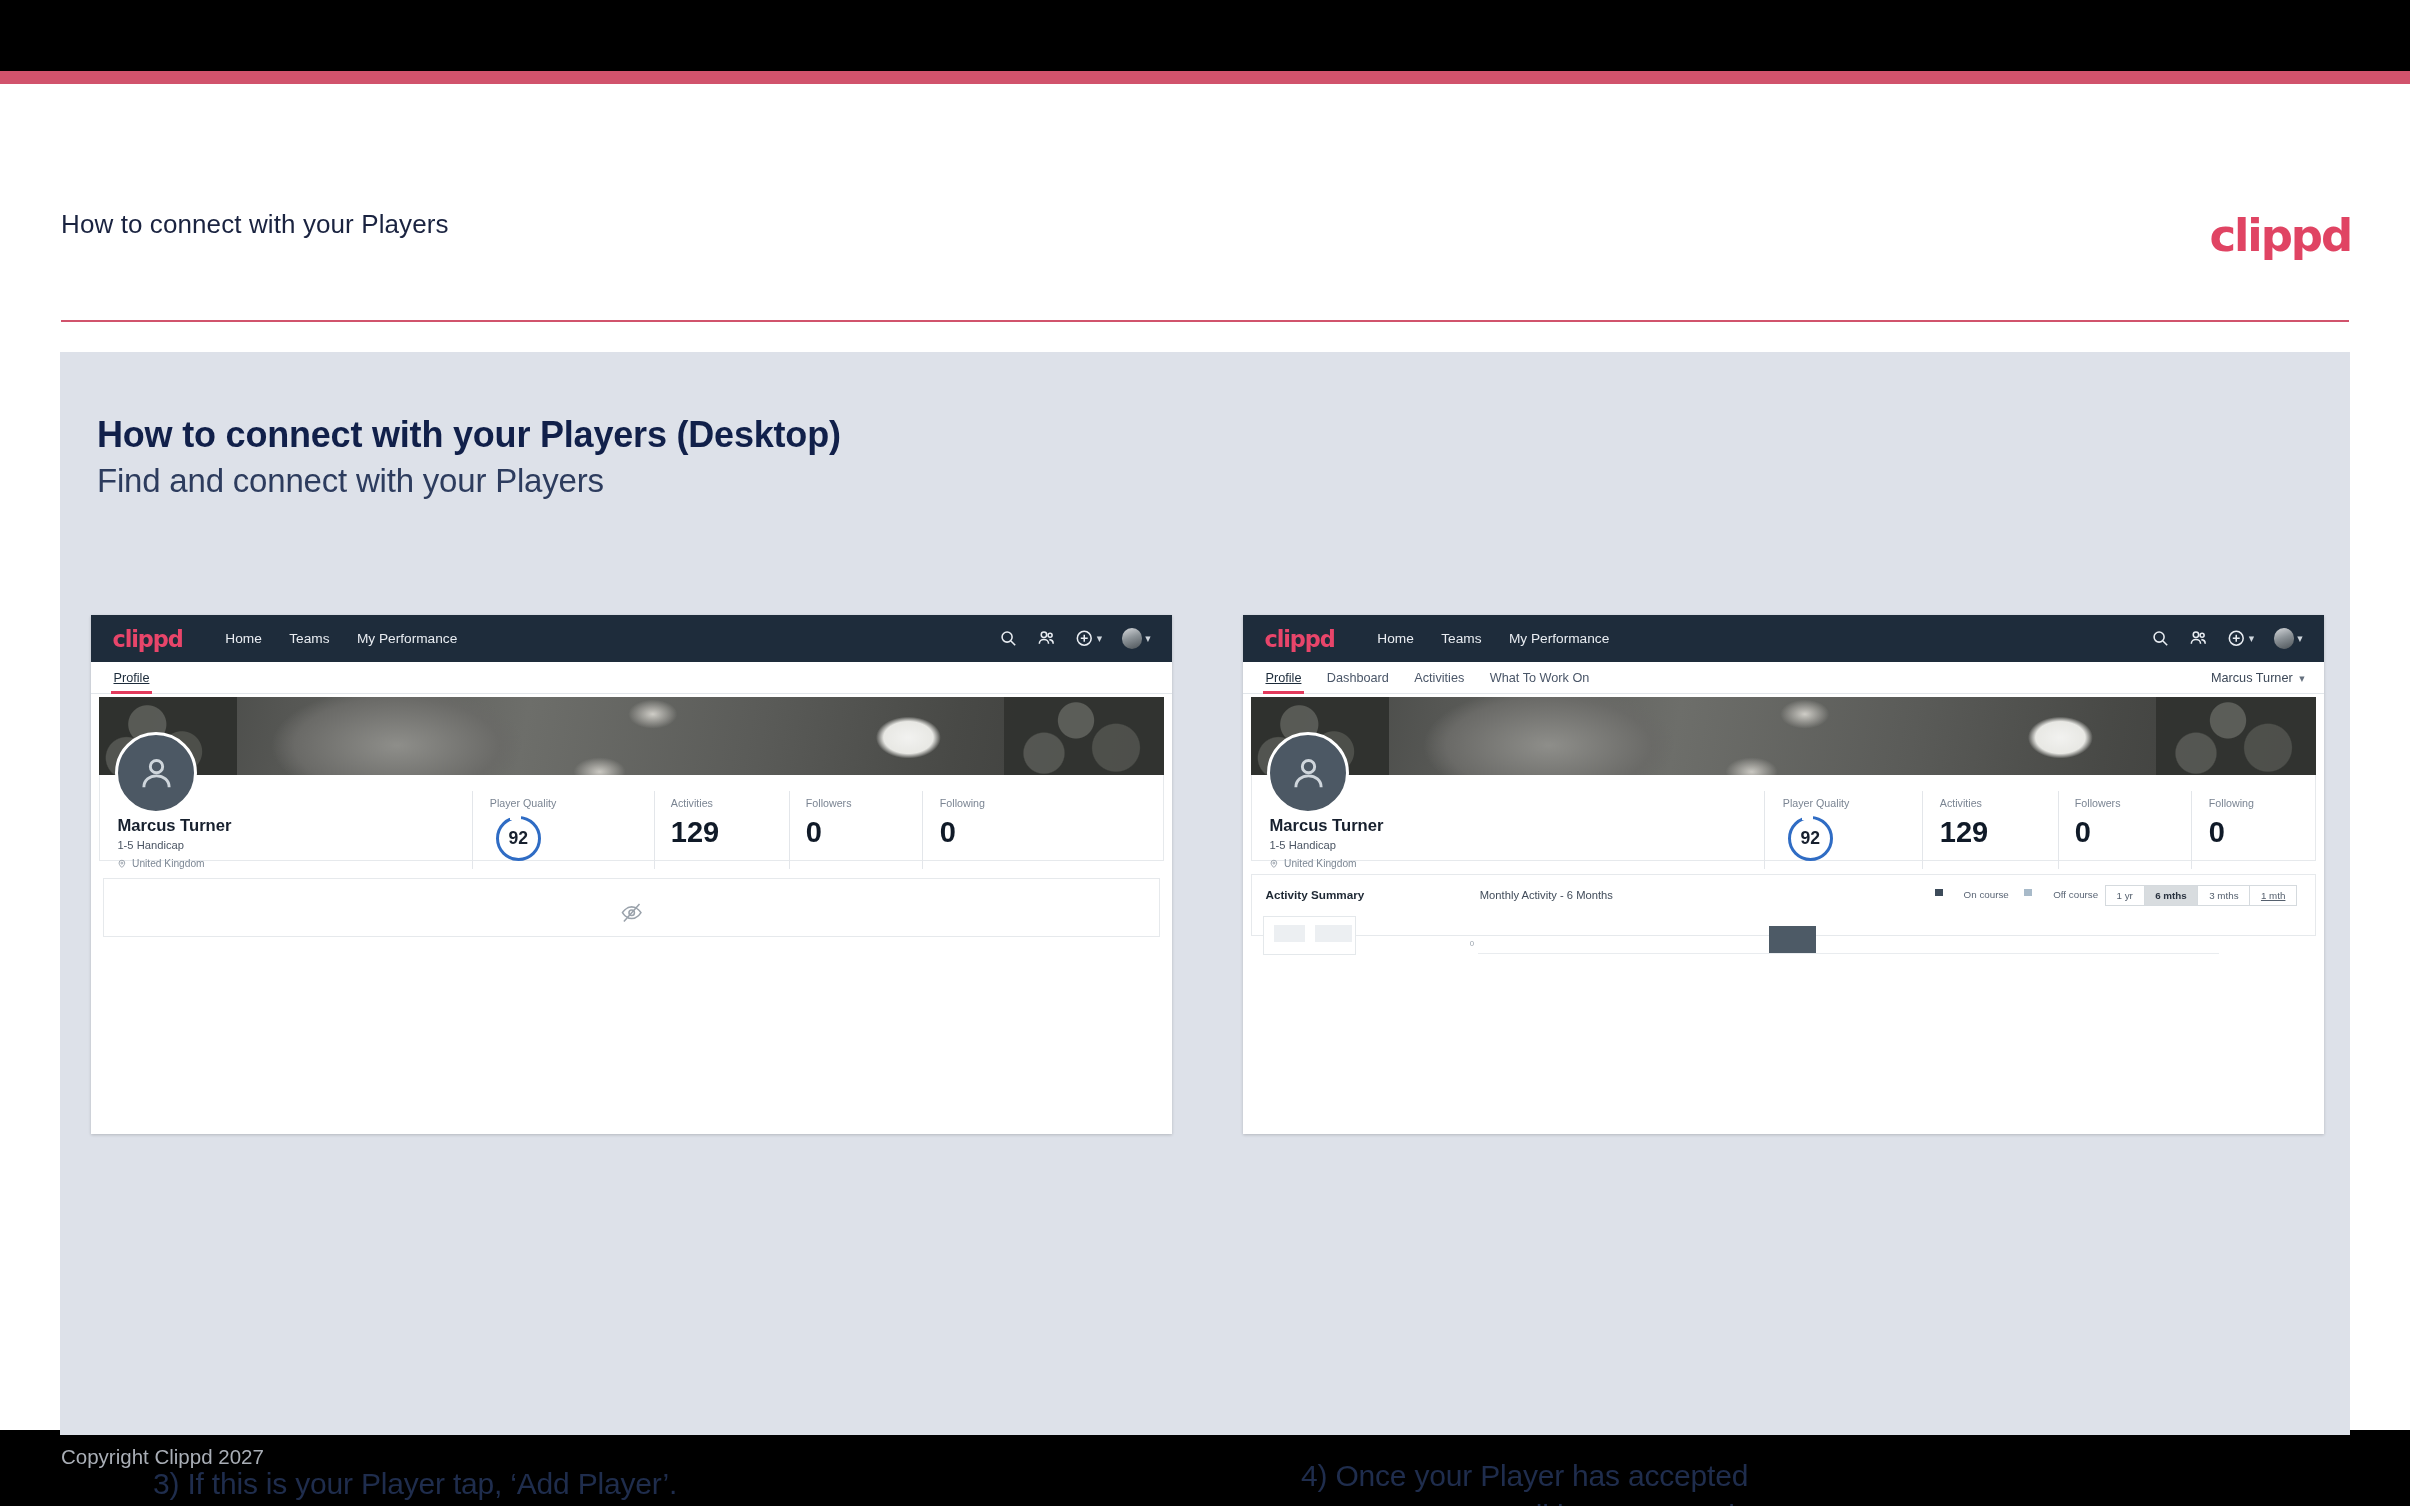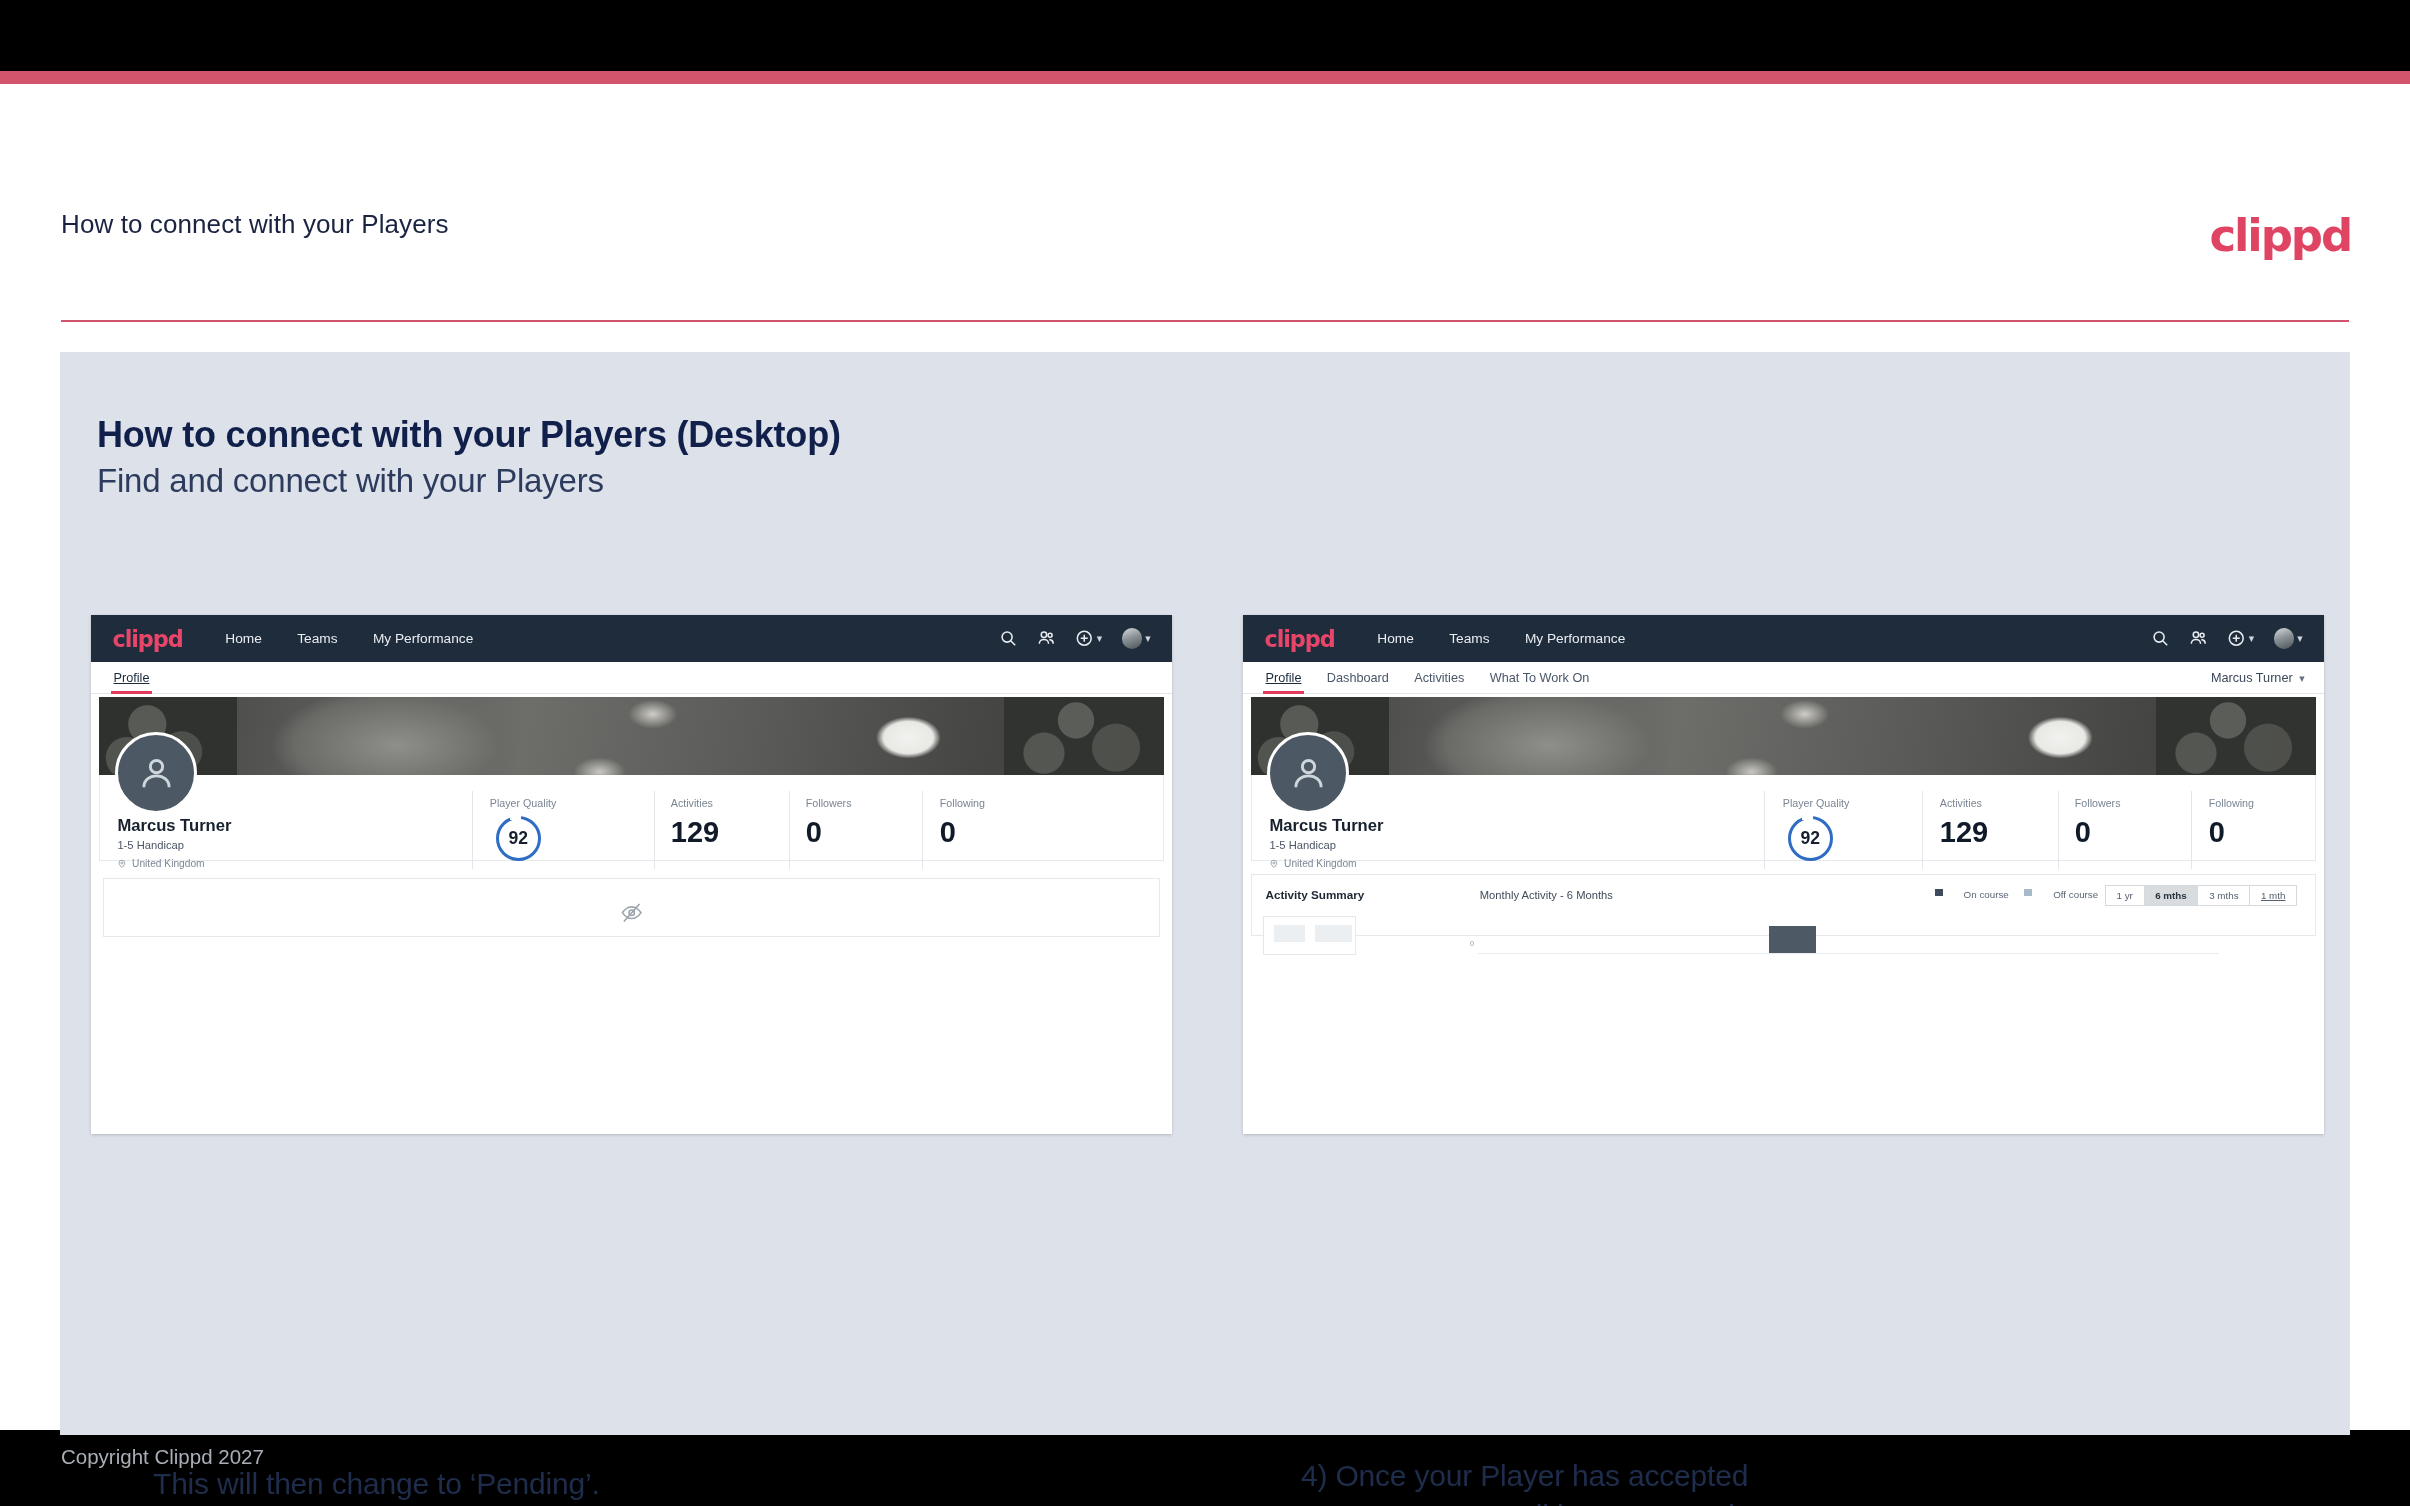--- a/index.html
+++ b/index.html
@@ -50,21 +50,21 @@
   
   .mock { position:absolute; background:#ffffff; overflow:hidden;
           box-shadow:0 1px 2.9px rgba(0,0,0,.18); }
   .mock-left  { left:31px;  top:263px; width:1081px; height:519px; }
   .mock-right { left:1183px; top:263px; width:1081px; height:519px; }
 
   .navbar { position:absolute; left:0; top:0; width:100%; height:47px;
             background:#1e2c3b; display:flex; align-items:center; }
   .nav-logo { color:#e8456a; font-weight:800; font-size:22.4px;
               letter-spacing:-1.1px; margin-left:21.5px; font-family:"DejaVu Sans",sans-serif;}
-  .nav-links { display:flex; gap:8px; margin-left:29px; }
+  .nav-links { display:flex; gap:0; margin-left:29px; }
   .nav-links span { color:#e9edf2; font-size:13.7px; padding:0 13.7px; }
   .nav-right { margin-left:auto; display:flex; align-items:center; gap:19.5px; margin-right:21.5px; }
   .nav-ico { width:18.5px; height:18.5px; display:block; }
   .nav-ico svg { width:18.5px; height:18.5px; display:block; }
   .nav-avatar { width:20.5px; height:20.5px; border-radius:50%;
     background:linear-gradient(160deg,#d6d9dc 0%,#8d9499 45%,#4b5257 100%); display:block;}
   .chev { color:#cfd6dd; font-size:10.7px; margin-left:2.9px; }
   .nav-grp { display:flex; align-items:center; }
 
   .tabbar { position:absolute; left:0; top:47px; width:100%; height:32px;
@@ -417,20 +417,21 @@
 
         <div class="axis-line" style="left:226px;top:78px;width:741px;"></div>
         <div class="axis-0" style="left:218px;top:64px;font-size:7.8px;">0</div>
         <div class="bar-dark" style="left:517px;top:51px;width:47px;height:27px;"></div>
       </div>
 
       <div class="fade-bottom"></div>
     </div>
 
     <div class="caption cap-left">
+      <div>3) If this is your Player tap, ‘Add Player’.</div>
       <div>This will then change to ‘Pending’.</div>
     </div>
 
     <div class="caption cap-right">
       <div>4) Once your Player has accepted</div>
       <div>your request, you’ll be connected.</div>
 
     </div>
 
   </div>

